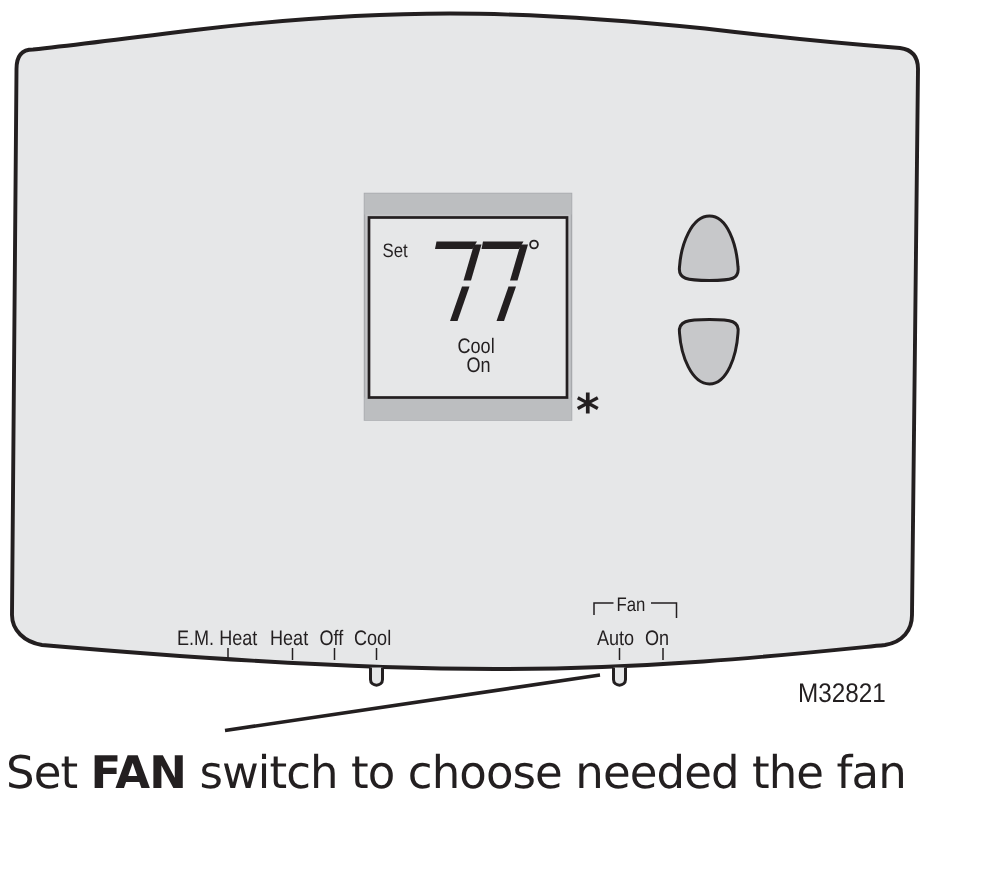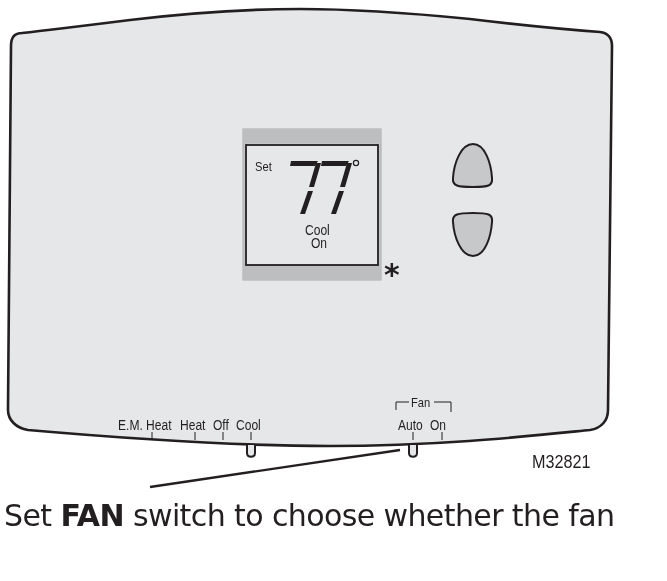--- a/index.html
+++ b/index.html
@@ -86,15 +86,15 @@
   <span class="lbl sw" style="left:213px;">Off</span>
   <span class="lbl sw" style="left:236px;">Cool</span>
 
   <span class="lbl fan-title">Fan</span>
   <span class="lbl sw" style="left:398px;">Auto</span>
   <span class="lbl sw" style="left:430px;">On</span>
 
   <span class="lbl fig-id">M32821</span>
 
   <div class="caption">
-    <div><span>Set </span><b>FAN</b><span> switch to choose whether the fan</span></div>
+    <div><span>Set </span><b>FAN</b><span> switch to choose needed the fan</span></div>
   </div>
 </div>
 
 </body></html>

